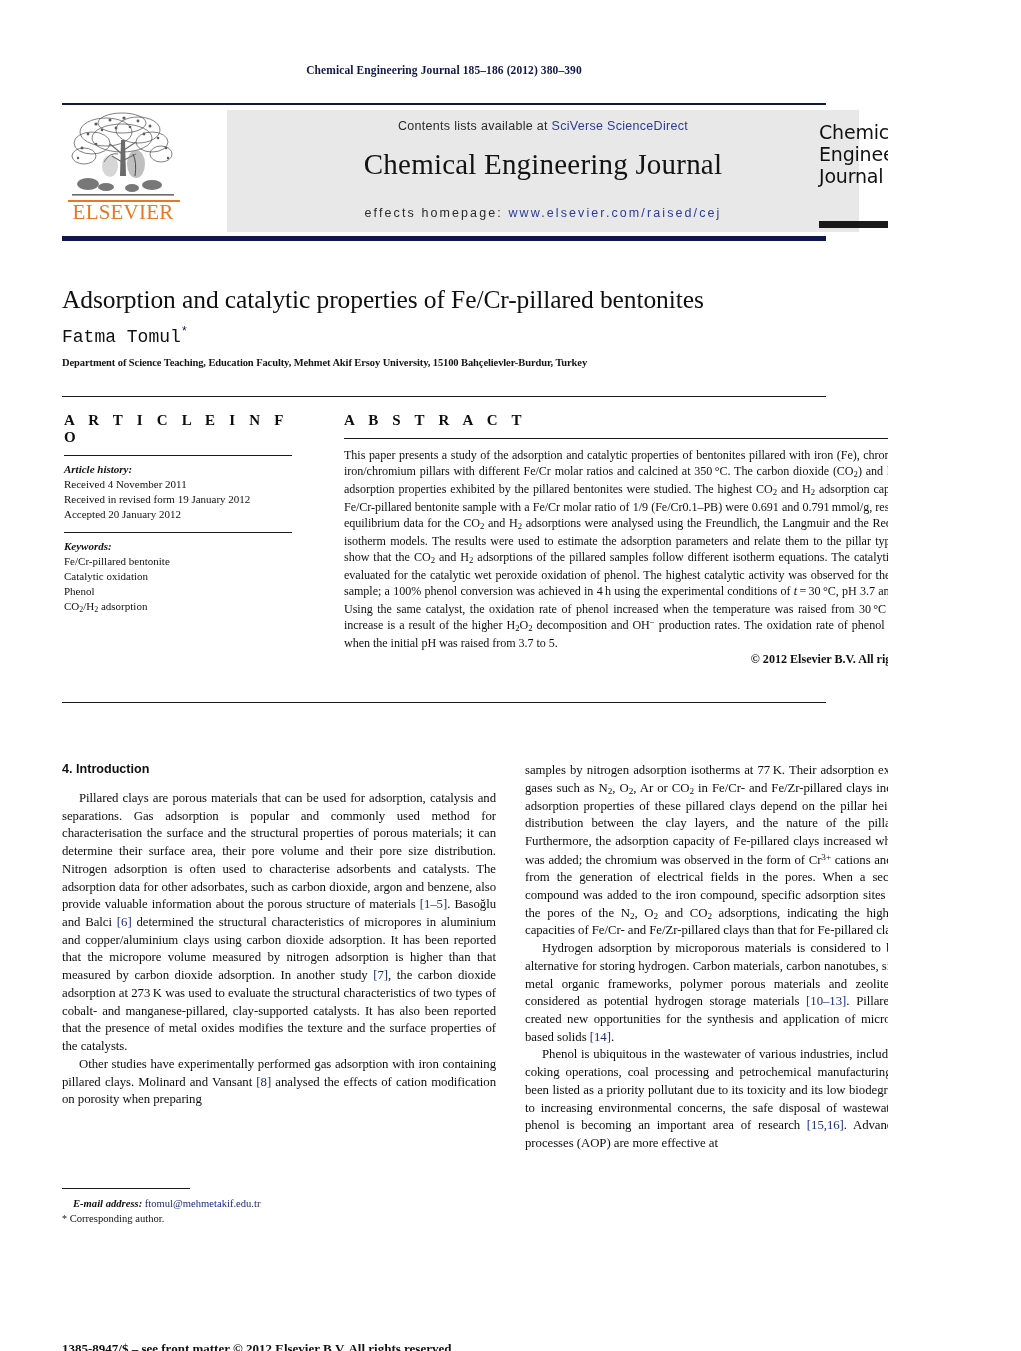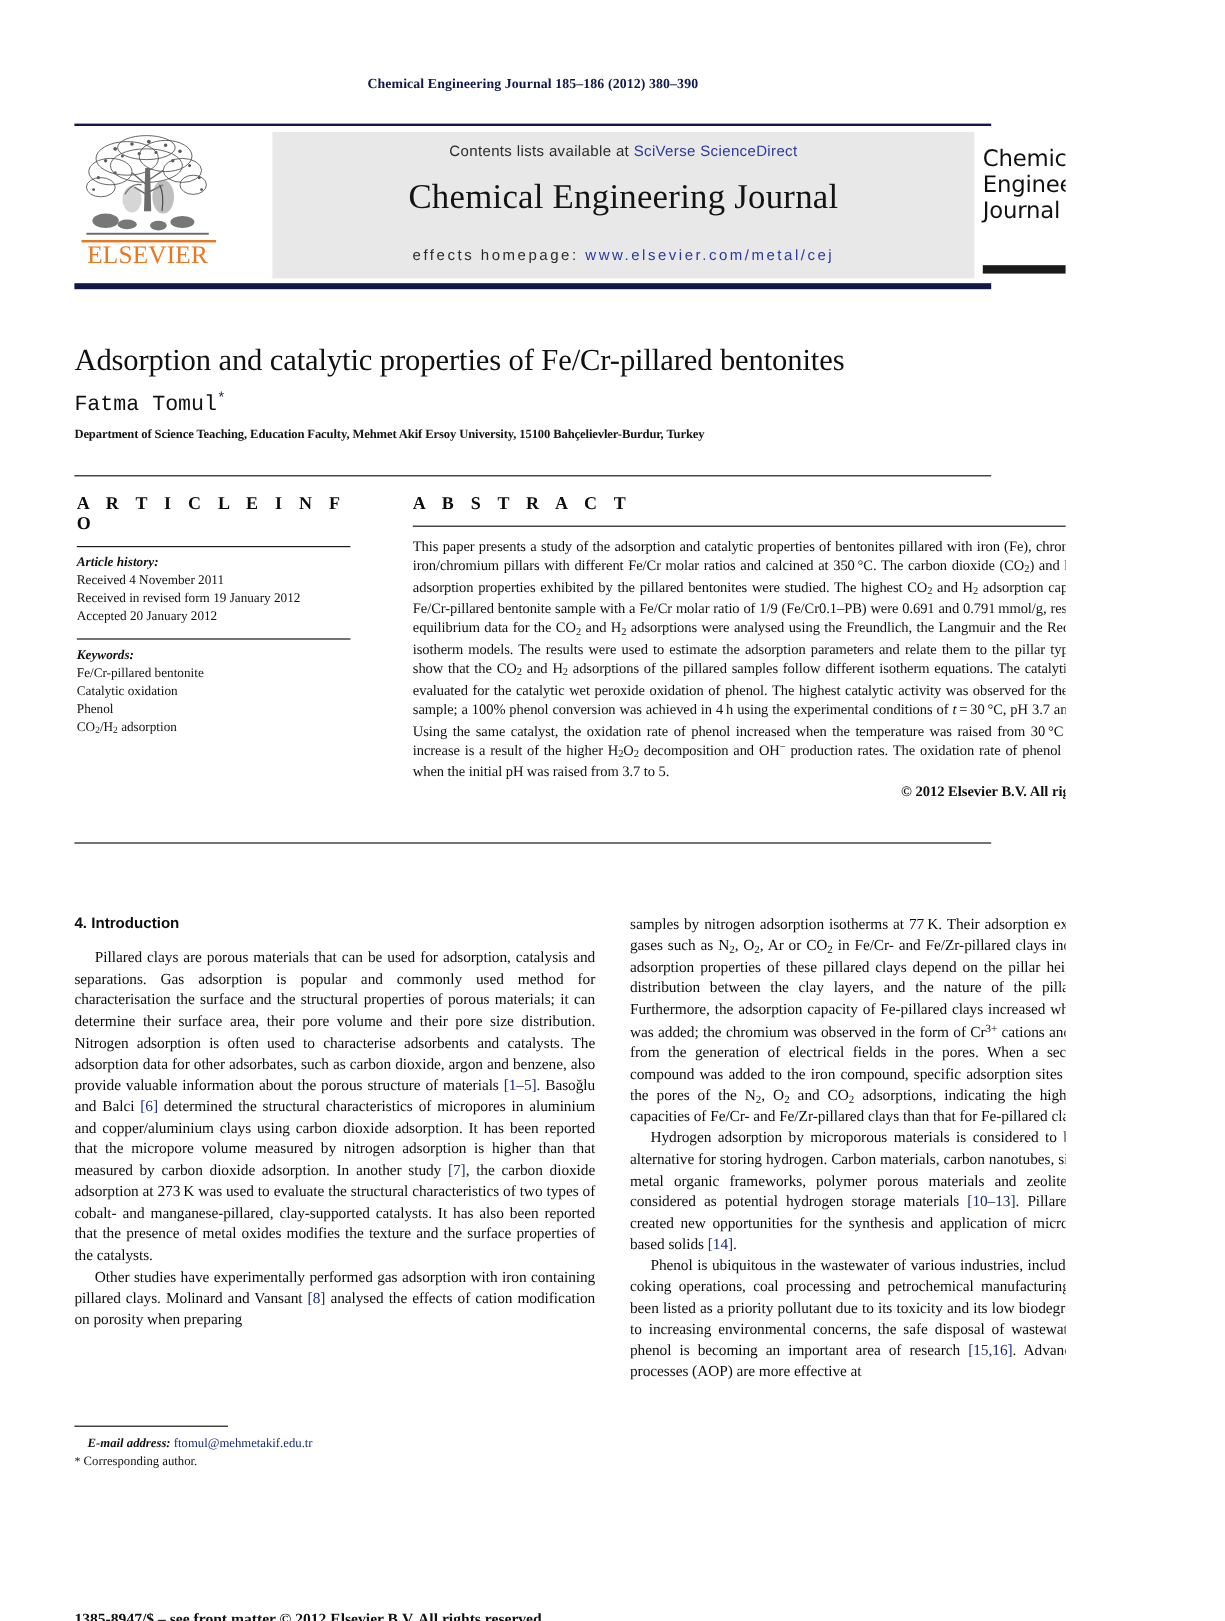--- a/index.html
+++ b/index.html
@@ -92,20 +92,21 @@
     height: 2px;
     background: #e87722;
   }
   .journal-center {
     position: absolute;
     left: 165px;
     top: 0;
     width: 585px;
     height: 122px;
     background: #e8e8e8;
+    padding-left: 47px;
   }
   .contents-line {
     position: absolute;
     left: 0;
     right: 0;
     top: 9px;
     text-align: center;
     font-family: "Liberation Sans", sans-serif;
     font-size: 12.5px;
     color: #2b2b2b;
@@ -435,21 +436,21 @@
       <div class="elsevier-bar"></div>
       <div class="elsevier-wordmark">ELSEVIER</div>
     </div>
 
     <div class="journal-center">
       <div class="contents-line">
         <span>Contents lists available at </span><span class="link">SciVerse ScienceDirect</span>
       </div>
       <div class="journal-title-big">Chemical Engineering Journal</div>
       <div class="homepage-line">
-        <span>effects homepage: </span><span class="url">www.elsevier.com/metal/cej</span>
+        <span>effects homepage: </span><span class="url">www.elsevier.com/raised/cej</span>
       </div>
     </div>
 
     <div class="cover-block">
       <div class="cover-title">Chemical Engineering Journal</div>
       <div class="cover-bar"></div>
     </div>
 
   </div>
 

